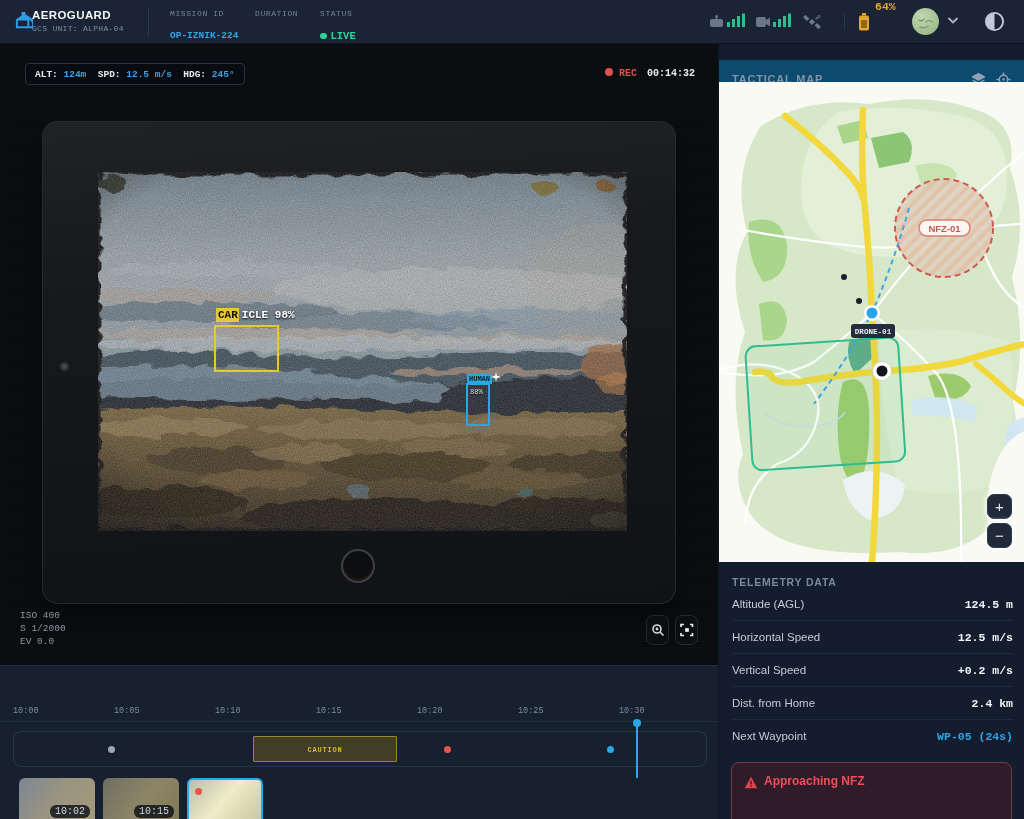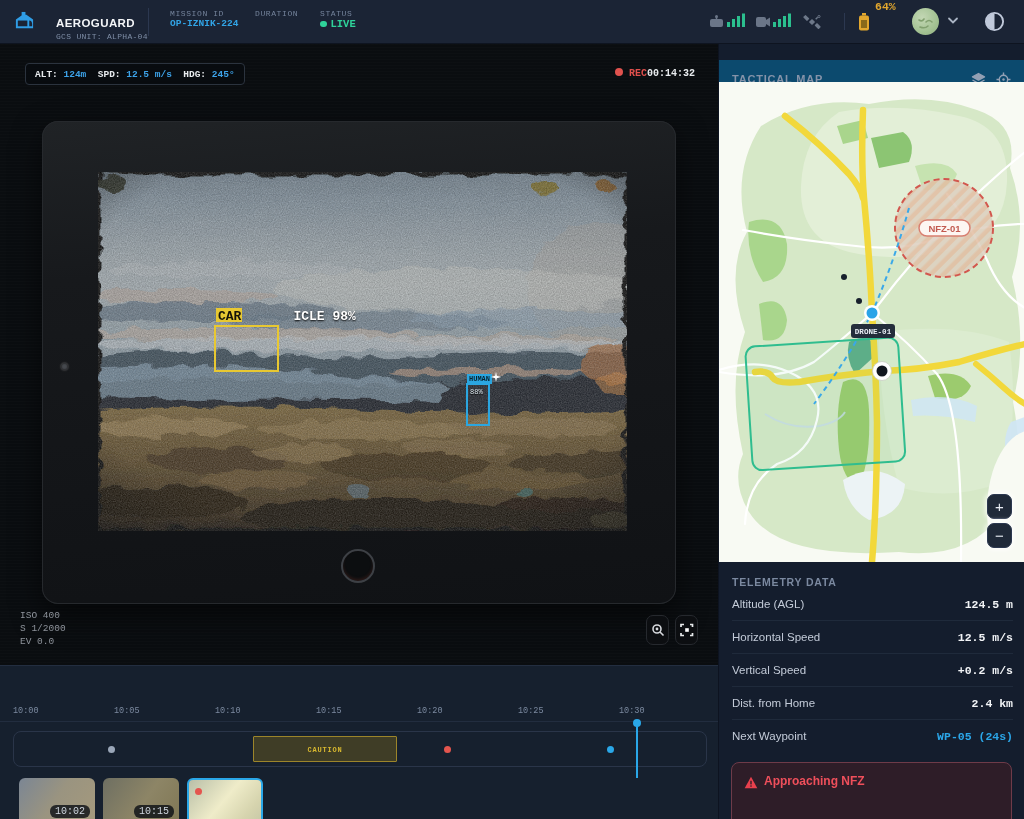--- a/index.html
+++ b/index.html
@@ -4,50 +4,50 @@
 <style>
 * { margin:0; padding:0; box-sizing:border-box; }
 html,body { width:1024px; height:819px; overflow:hidden; background:#0b0e13; }
 body { font-family:"Liberation Sans", sans-serif; position:relative; }
 .mono { font-family:"Liberation Mono", monospace; }
 #app { position:absolute; left:0; top:0; width:1024px; height:819px; }
 
 
 #topbar { position:absolute; left:0; top:0; width:1024px; height:44px; background:#1b2435; border-bottom:1px solid #0e1420; }
 #logo { position:absolute; left:13px; top:11px; width:23px; height:21px; }
-#brand { position:absolute; left:56px; top:9px;margin-top:8px; }
+#brand { position:absolute; left:32px; top:9px; }
 #brand .t1 { font-size:11.5px; font-weight:bold; color:#f4f6f8; letter-spacing:0.4px; }
 #brand .t2 { font-family:"Liberation Mono", monospace; font-size:8px; color:#7e8da5; margin-top:3px; letter-spacing:0.3px; }
 .vdiv { position:absolute; width:1px; background:#2c3850; }
 .meta { position:absolute; top:9px; }
 .meta .lab { font-family:"Liberation Mono", monospace; font-size:8px; color:#74839b; letter-spacing:0.6px; }
-.meta .val { font-family:"Liberation Mono", monospace; font-size:9.5px; font-weight:bold; margin-top:0; }
+.meta .val { font-family:"Liberation Mono", monospace; font-size:9.5px; font-weight:bold; margin-top:12px; }
 
 
 #topright { position:absolute; right:0; top:0; height:44px; width:320px; }
 #topright svg { position:absolute; }
 
 
 #videopanel { position:absolute; left:0; top:44px; width:718px; height:621px; background:#0a0d10; overflow:hidden; }
 #videopanel .scan { position:absolute; inset:0; background:repeating-linear-gradient(180deg, rgba(255,255,255,0.012) 0 1px, transparent 1px 3px); }
 #hud { position:absolute; left:25px; top:19px; height:22px; background:rgba(8,12,16,0.78); border:1px solid #2b333e; border-radius:4px; display:flex; align-items:center; padding:0 9px; font-family:"Liberation Mono", monospace; font-size:9.5px; font-weight:bold; color:#e8ebee; }
 #hud b { color:#3da2e8; font-weight:bold; }
 #rec { position:absolute; right:23px; top:24px; font-family:"Liberation Mono", monospace; font-size:10px; font-weight:bold; color:#e8ebee; }
 #rec .dot { display:inline-block; width:8px; height:8px; border-radius:50%; background:#e0524e; margin-right:6px; }
-#rec .r { color:#df4f4c; }
+#rec .r { color:#df4f4c; margin-right:10px; }
 #tablet { position:absolute; left:42px; top:77px; width:634px; height:483px; border-radius:16px; background-blend-mode:normal; background:linear-gradient(175deg,#202326 0%, #17191c 30%, #101215 100%); box-shadow:inset 0 0 0 1px #26292d, 0 12px 30px rgba(0,0,0,0.55); }
 #camdot { position:absolute; left:19px; top:242px; width:7px; height:7px; border-radius:50%; background:#46494e; box-shadow:inset 0 0 2px #000, 0 0 2px #777; }
 #homebtn { position:absolute; left:299px; top:428px; width:34px; height:34px; border-radius:50%; border:2px solid #3d4045; background:#0c0e10; box-shadow:inset 0 -2px 3px rgba(110,45,35,0.3); }
 #screen { position:absolute; left:56px; top:51px; width:529px; height:359px; overflow:hidden; background:#3c4858; }
 #isoblock { position:absolute; left:20px; top:565px; font-family:"Liberation Mono", monospace; font-size:9.5px; color:#8e939b; line-height:13px; }
 .vidbtn { position:absolute; top:571px; width:23px; height:30px; background:#0c0e11; border:1px solid #26292e; border-radius:7px; display:flex; align-items:center; justify-content:center; }
 
 .det { position:absolute; }
 #box-car { left:116px; top:153px; width:65px; height:47px; border:2px solid #e8c832; }
-#carlab { position:absolute; left:118px; top:136px; height:14px; display:flex; font-family:"Liberation Mono", monospace; font-size:13px; font-weight:bold;gap:48px; }
+#carlab { position:absolute; left:118px; top:136px; height:14px; display:flex; font-family:"Liberation Mono", monospace; font-size:11px; font-weight:bold; }
 #carlab .chip { background:#e8c832; color:#15130a; padding:1px 1px 1px 2px; }
 #carlab .pct { color:#fff; padding:1px 3px; text-shadow:0 1px 2px #000; }
 #box-hum { left:368px; top:211px; width:24px; height:43px; border:2px solid #2ba6e0; }
 #humlab { position:absolute; left:369px; top:202px; height:10px; background:#2ba6e0; color:#06232f; font-family:"Liberation Mono", monospace; font-size:7px; font-weight:bold; padding:0px 2px; line-height:10px; }
 #humpct { position:absolute; left:372px; top:216px; color:#d8e4ea; font-family:"Liberation Mono", monospace; font-size:7px; text-shadow:0 1px 1px #000; }
 
 
 #timeline { position:absolute; left:0; top:665px; width:718px; height:154px; background:#16202e; border-top:1px solid #232e40; }
 #tl-head { position:absolute; left:0; top:0; width:718px; height:33px; border-bottom:1px solid #222d3f; }
 #tl-title { position:absolute; left:13px; top:11px; font-size:10px; font-weight:bold; letter-spacing:0.5px; color:#8997ab; }

